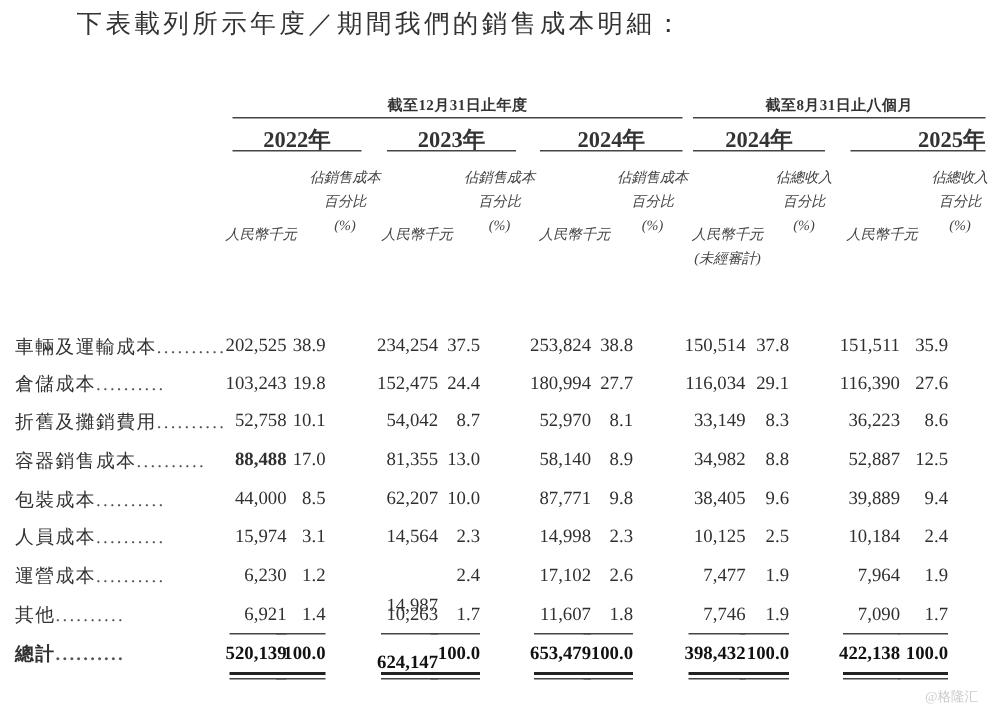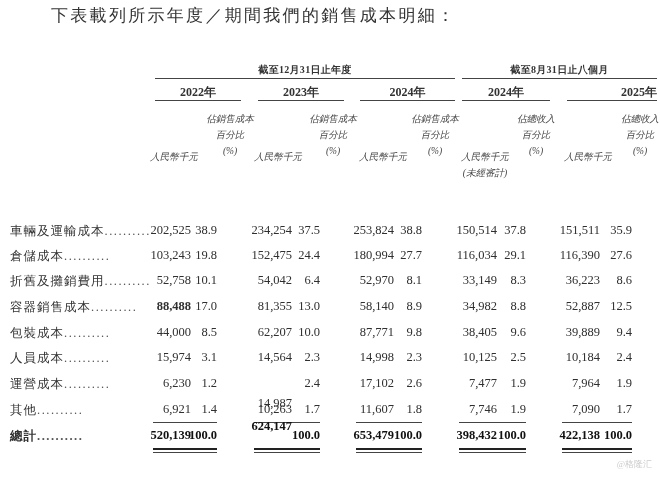--- a/index.html
+++ b/index.html
@@ -11,21 +11,21 @@
   .intro {
     position: absolute; left: 51px; top: 4px;
     font-size: 17px; letter-spacing: 2.3px; color: #333;
   }
   .group-head {
     position: absolute; top: 63px; font-size: 10px; font-weight: bold;
     text-align: center; color: #333; letter-spacing: 0.3px;
   }
   .rule { position: absolute; height: 1px; background: #444; }
   .year {
-    position: absolute; top: 84px; font-size: 12px; font-weight: bold;
+    position: absolute; top: 84px; font-size: 15px; font-weight: bold;
     text-align: center; color: #333;
   }
   .subhead {
     position: absolute; font-size: 9.5px; font-style: italic; color: #444;
     text-align: center; line-height: 16px; white-space: nowrap;
   }
   .row-label {
     position: absolute; left: 10px; font-size: 12.5px; color: #333;
     white-space: nowrap; letter-spacing: 1px;
   }
@@ -120,21 +120,21 @@
     <div class="cell" style="top:248px;right:266px;">180,994</div>
     <div class="cell" style="top:248px;right:238px;">27.7</div>
     <div class="cell" style="top:248px;right:163px;">116,034</div>
     <div class="cell" style="top:248px;right:134px;">29.1</div>
     <div class="cell" style="top:248px;right:60px;">116,390</div>
     <div class="cell" style="top:248px;right:28px;">27.6</div>
     <div class="row-label" style="top:273px;"><div class="" style="display: inline;">折舊及攤銷費用</div><div class="dots" style="display: inline;">..........</div></div>
     <div class="cell" style="top:273px;right:469px;">52,758</div>
     <div class="cell" style="top:273px;right:443px;">10.1</div>
     <div class="cell" style="top:273px;right:368px;">54,042</div>
-    <div class="cell" style="top:273px;right:340px;">6.4</div>
+    <div class="cell" style="top:273px;right:340px;">8.7</div>
     <div class="cell" style="top:273px;right:266px;">52,970</div>
     <div class="cell" style="top:273px;right:238px;">8.1</div>
     <div class="cell" style="top:273px;right:163px;">33,149</div>
     <div class="cell" style="top:273px;right:134px;">8.3</div>
     <div class="cell" style="top:273px;right:60px;">36,223</div>
     <div class="cell" style="top:273px;right:28px;">8.6</div>
     <div class="row-label" style="top:299px;"><div class="" style="display: inline;">容器銷售成本</div><div class="dots" style="display: inline;">..........</div></div>
     <div class="cell" style="top:299px;right:469px;font-weight:bold;">88,488</div>
     <div class="cell" style="top:299px;right:443px;">17.0</div>
     <div class="cell" style="top:299px;right:368px;">81,355</div>
@@ -199,21 +199,21 @@
     <div class="ul" style="top:422px;left:562px;width:38px;"></div>
     <div class="cell" style="top:402px;right:28px;">1.7</div>
     <div class="ul" style="top:422px;left:599px;width:33px;"></div>
     <div class="row-label" style="top:428px;font-weight:bold;"><div class="" style="display: inline;">總計</div><div class="dots" style="display: inline;">..........</div></div>
     <div class="cell bold" style="top:428px;right:469px;">520,139</div>
     <div class="dbl" style="top:448px;left:153px;width:38px;"></div>
     <div class="ul" style="top:452px;left:153px;width:38px;"></div>
     <div class="cell bold" style="top:428px;right:443px;">100.0</div>
     <div class="dbl" style="top:448px;left:184px;width:33px;"></div>
     <div class="ul" style="top:452px;left:184px;width:33px;"></div>
-    <div class="cell bold" style="top:419px;right:368px;">624,147</div>
+    <div class="cell bold" style="top:434px;right:368px;">624,147</div>
     <div class="dbl" style="top:448px;left:254px;width:38px;"></div>
     <div class="ul" style="top:452px;left:254px;width:38px;"></div>
     <div class="cell bold" style="top:428px;right:340px;">100.0</div>
     <div class="dbl" style="top:448px;left:287px;width:33px;"></div>
     <div class="ul" style="top:452px;left:287px;width:33px;"></div>
     <div class="cell bold" style="top:428px;right:266px;">653,479</div>
     <div class="dbl" style="top:448px;left:356px;width:38px;"></div>
     <div class="ul" style="top:452px;left:356px;width:38px;"></div>
     <div class="cell bold" style="top:428px;right:238px;">100.0</div>
     <div class="dbl" style="top:448px;left:389px;width:33px;"></div>

